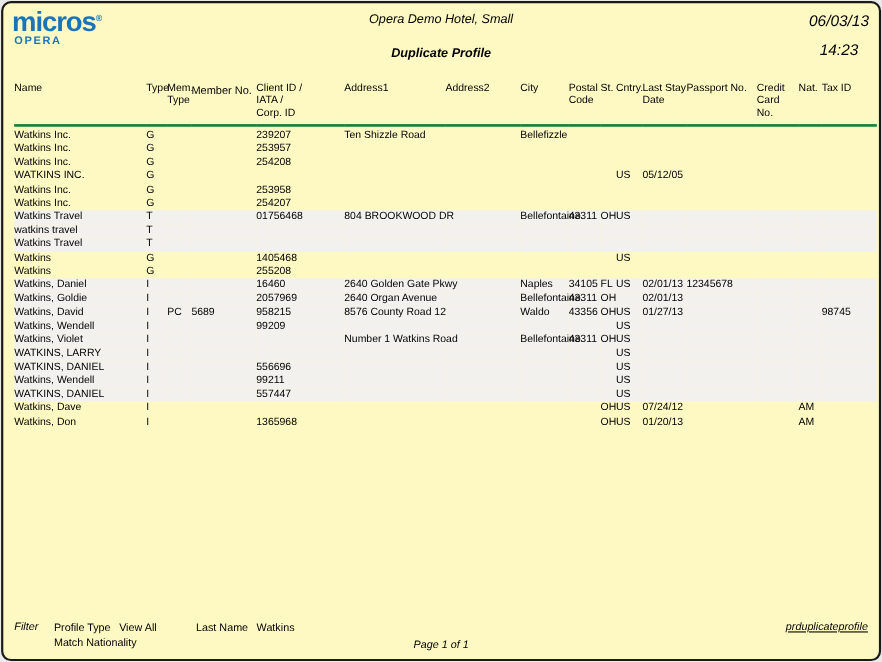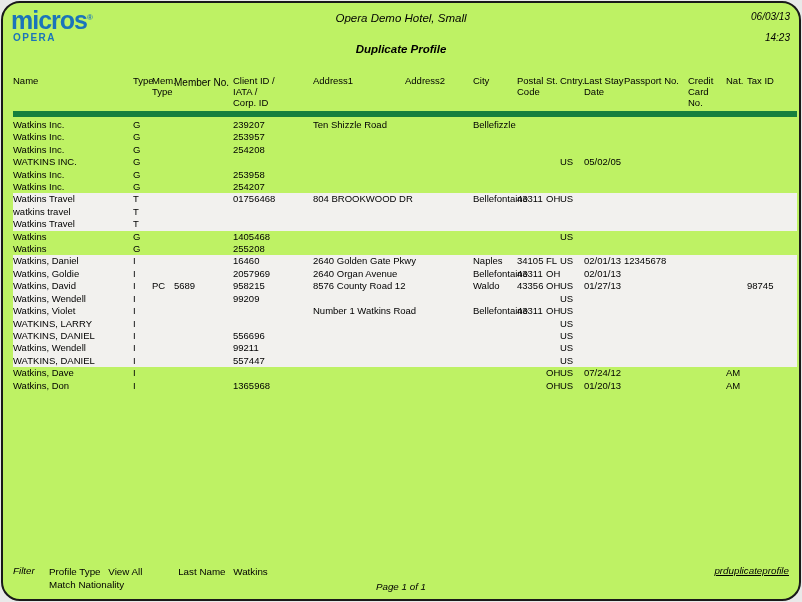--- a/index.html
+++ b/index.html
@@ -4,44 +4,44 @@
 <style>
   html,body { margin:0; padding:0; }
   body {
     width:802px; height:602px; position:relative;
     background:#e9e9e9;
     font-family:"Liberation Sans", sans-serif;
     color:#000;
   }
   .page {
     position:absolute; left:1px; top:1px; width:796px; height:596px;
-    background:#bef264; border:2px solid #1a1a1a; border-radius:19px;
+    background:#fef9c3; border:2px solid #1a1a1a; border-radius:9px;
     overflow:hidden;
   }
   
   .topbar { position:absolute; left:0; top:0; width:100%; height:66px; }
   .logo { position:absolute; left:8px; top:5px; line-height:1; }
   .logo-line { font-weight:bold; font-size:25px; letter-spacing:-1px; color:#1b74ba; }
   .logo-reg { font-size:8px; vertical-align:super; font-weight:bold; letter-spacing:0; }
   .logo-sub { font-size:10px; color:#1b74ba; letter-spacing:1.5px; margin-top:0px; margin-left:2px; font-weight:700; }
   .titles { position:absolute; left:0; top:0; width:100%; text-align:center; }
   .hotel { font-style:italic; font-size:11.5px; margin-top:9px; }
   .report-title { font-style:italic; font-weight:bold; font-size:11.5px; margin-top:19px; }
-  .datetime { position:absolute; right:9px; top:8px; text-align:right; font-style:italic; font-size:10px; }
+  .datetime { position:absolute; right:9px; top:8px; text-align:center; font-style:italic; font-size:14px; }
   .datetime div + div { margin-top:10px; }
 
   
   .tablewrap { position:absolute; left:10px; top:70px; width:784px; }
   table { border-collapse:collapse; table-layout:fixed; width:784px; }
   th {
     font-size:9.5px; font-weight:normal; text-align:left; vertical-align:top;
     white-space:pre-line; padding:2px 0 0 0; line-height:11px;
   }
   thead tr { height:41px; }
-  thead { border-bottom:6px solid #15803d; }
+  thead { border-bottom:2px solid #15803d; }
   th[data-key="member_no"] { font-size:10px; padding-top:4px; }
   td {
     font-size:9.5px; padding:0; line-height:12.4px; height:12.4px;
     white-space:nowrap; overflow:visible; vertical-align:middle;
   }
   tr.shaded td { background:#f2f1ee; }
   tbody tr:first-child td { padding-top:2px; }
 
   
   .footer { position:absolute; left:0; bottom:8px; width:100%; height:30px; font-size:9.8px; }
@@ -161,21 +161,21 @@
             <td>G</td>
             <td></td>
             <td></td>
             <td></td>
             <td></td>
             <td></td>
             <td></td>
             <td></td>
             <td></td>
             <td>US</td>
-            <td>05/02/05</td>
+            <td>05/12/05</td>
             <td></td>
             <td></td>
             <td></td>
             <td></td>
           </tr>
           <tr>
             <td>Watkins Inc.</td>
             <td>G</td>
             <td></td>
             <td></td>

